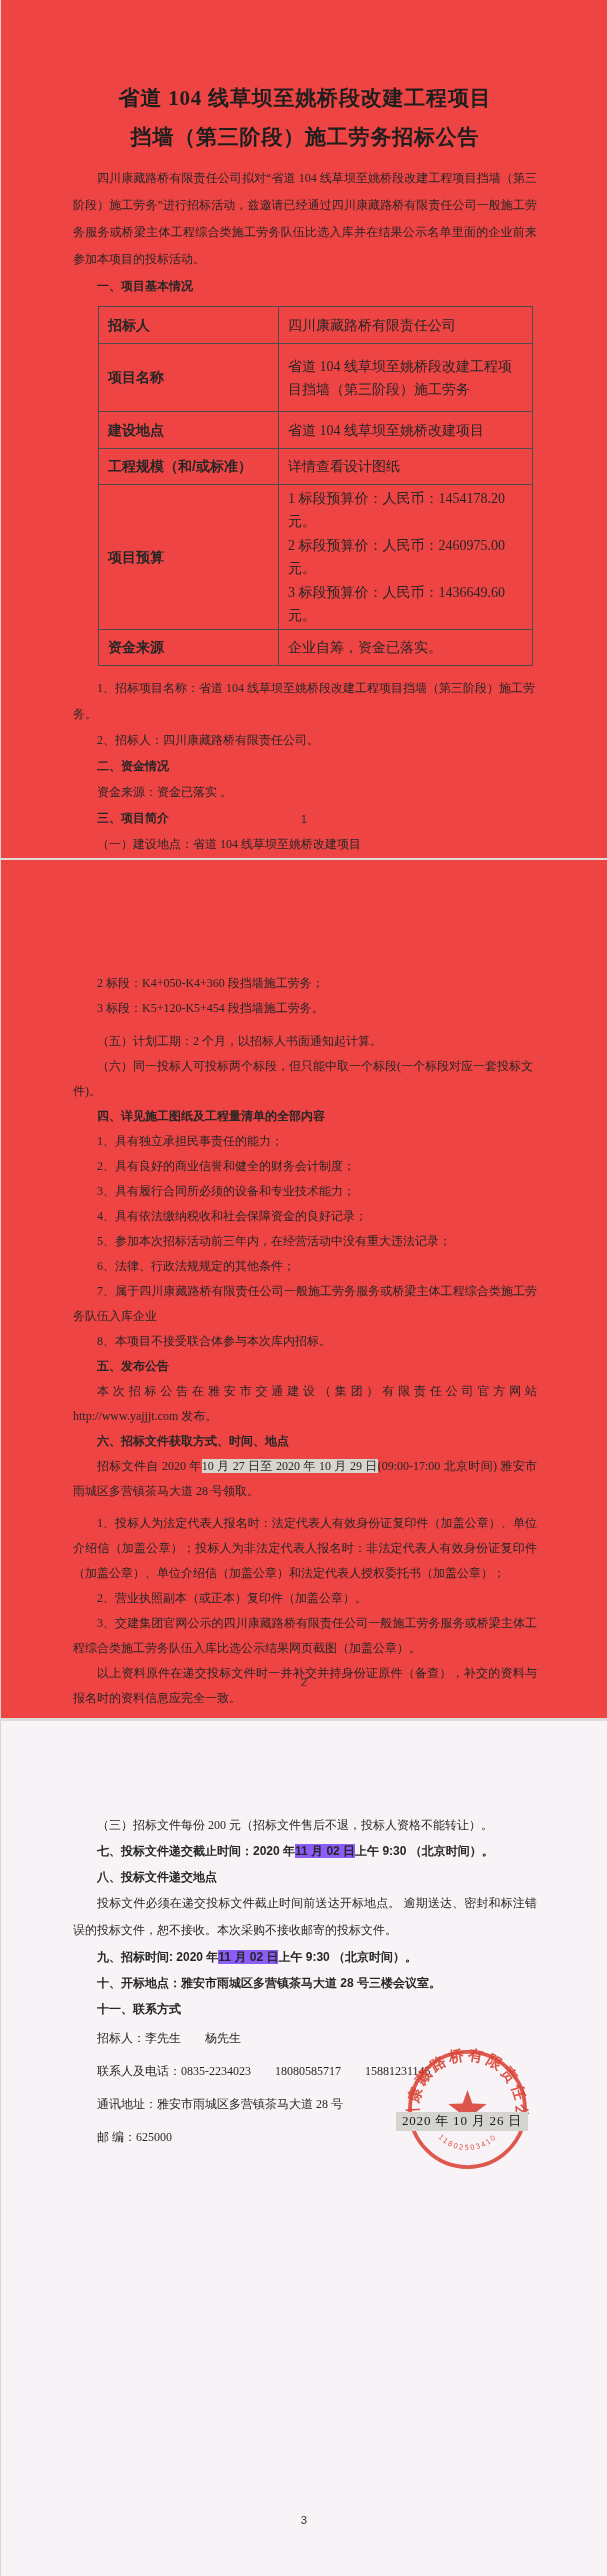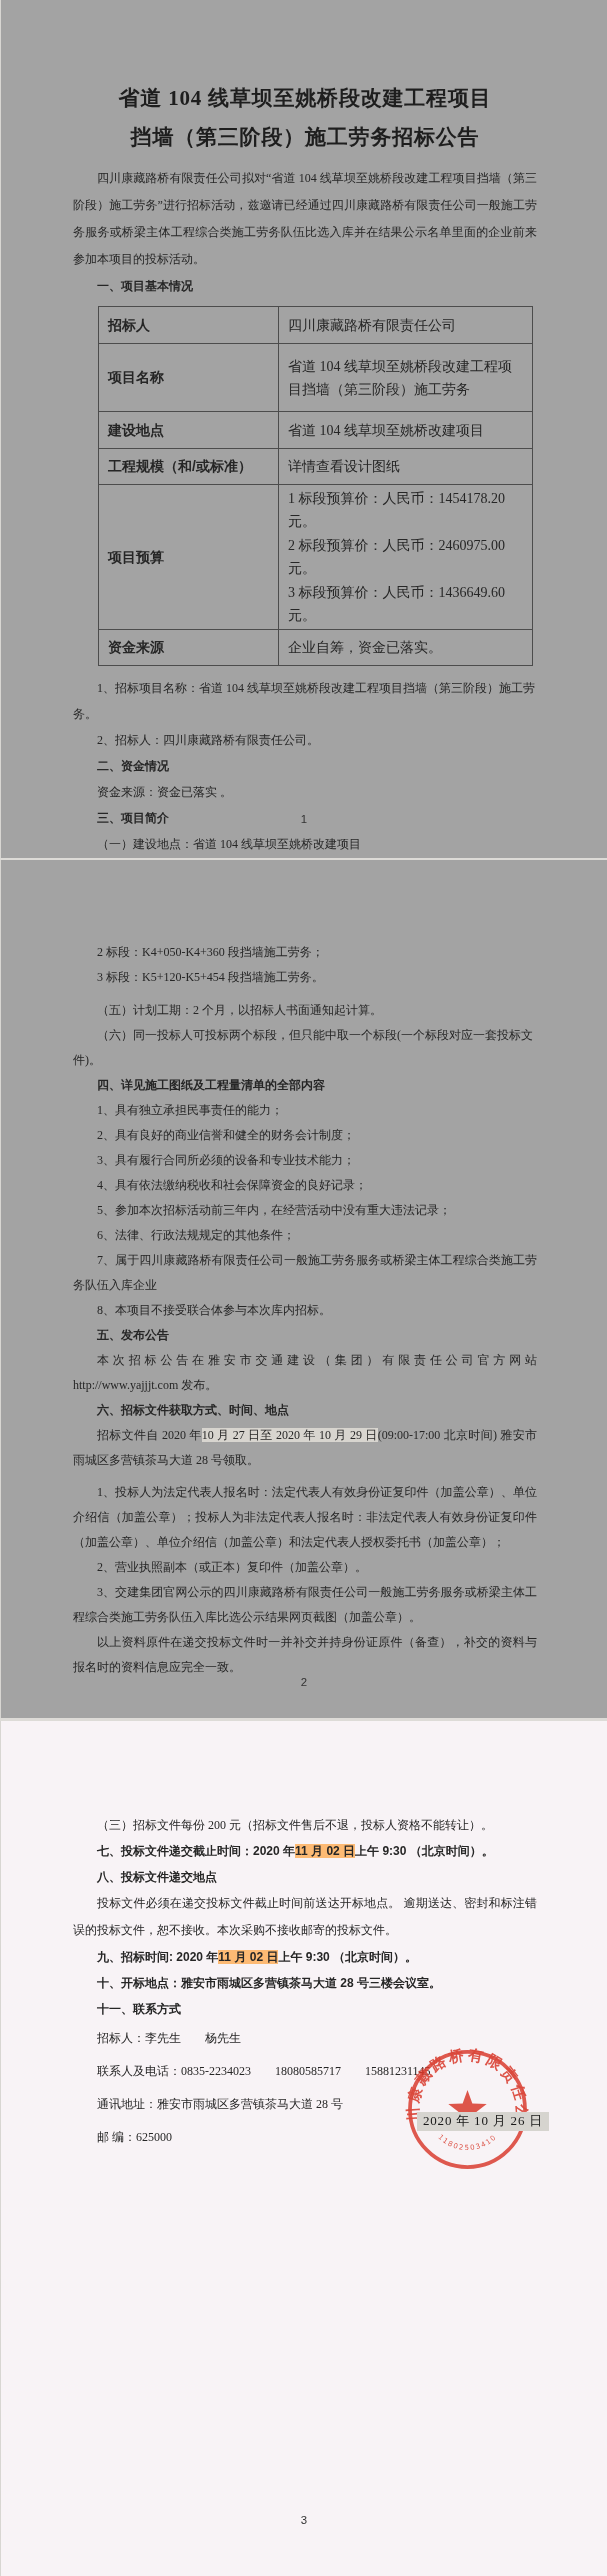--- a/index.html
+++ b/index.html
@@ -8,21 +8,21 @@
     background:#dddbd7;
     font-family:"Liberation Serif","DejaVu Serif",serif;
     color:#262626;
     -webkit-font-smoothing:antialiased;
   }
   .stack{width:607px;display:flex;flex-direction:column;gap:2.3px;}
   .page{
     position:relative;
     width:607px;
     box-sizing:border-box;
-    background:#a3a3a3;
+    background:#ef4444;
     border-left:0.8px solid #d8d6d2;
     overflow:hidden;
   }
   .page-1,.page-2{height:858px;}
   .page-3{height:855px;background:#f8f3f6;}
   .content{padding:0 70px 0 72px;}
   
   .title-block{padding-top:79px;text-align:center;}
   .doc-title{
     font-size:21px;font-weight:bold;line-height:39px;margin:0;
@@ -59,37 +59,37 @@
   
   .page-num{
     position:absolute;left:0;width:100%;text-align:center;
     font-size:11.4px;color:#333;
     font-family:"Liberation Sans","DejaVu Sans",sans-serif;
   }
   .page-1 .page-num{bottom:33px;}
   .page-2 .page-num{bottom:30px;}
   .page-3 .page-num{bottom:50px;}
   
-  .p2-content{padding-top:80px;}
+  .p2-content{padding-top:111px;}
   .p2-content p.line,.p2-content p.para{line-height:25px;}
   .gap-s{margin-top:7.6px !important;}
   .hl-dark{background:#d8d5cf;}
-  .hl-soft{background:#fdba74;}
+  .hl-soft{background:#8b5cf6;}
   
   .p3-content{padding-top:91px;}
   .contact-block p.line{line-height:33px;}
   .contact-heading{margin-top:3px;}
   
   .stamp{
     position:absolute;left:403px;top:325px;width:127px;height:127px;
     opacity:0.92;
   }
   .stamp svg{width:127px;height:127px;}
   .stamp-date{
-    position:absolute;left:416px;top:391px;
+    position:absolute;left:395px;top:391px;
     background:#d6d4cf;
     color:#191919;
     font-size:13px;
     padding:0.8px 6px;
     white-space:nowrap;
     letter-spacing:0.8px;
   }
 </style>
 </head>
 <body>

